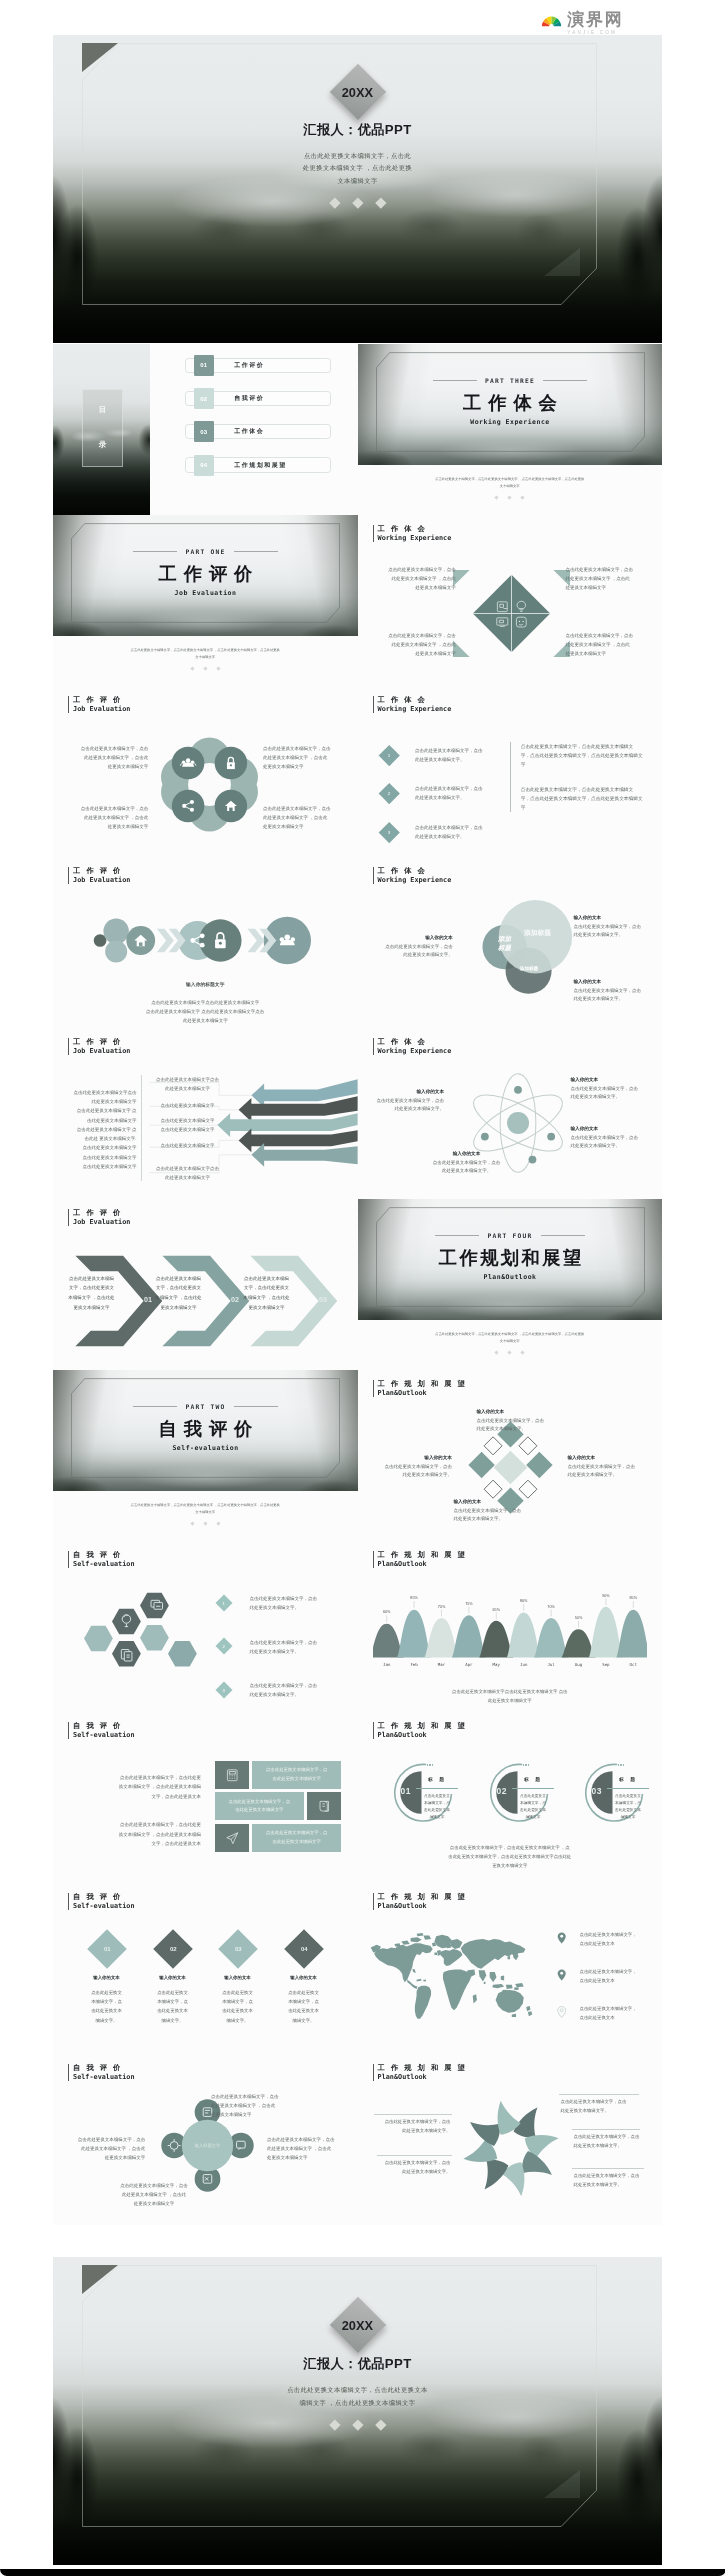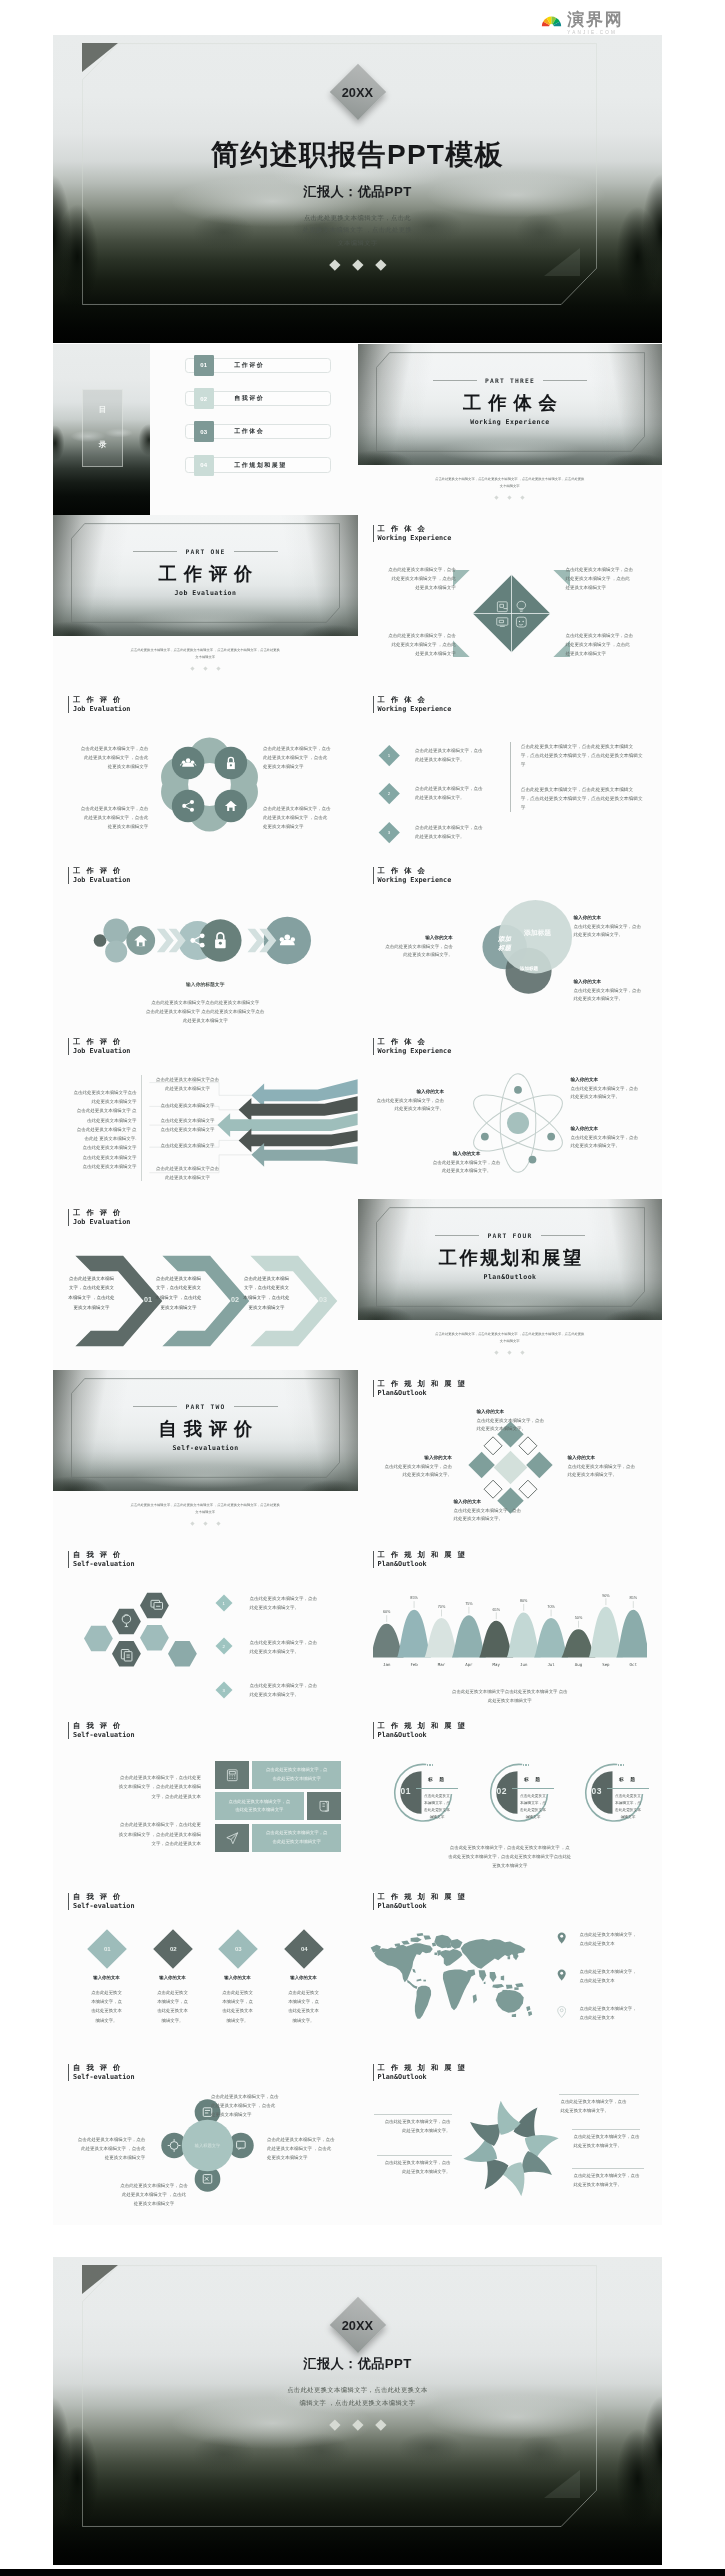--- a/index.html
+++ b/index.html
@@ -1,17 +1,17 @@
 <!DOCTYPE html>
 <html style="font-size:13.6px"><head>
 <meta charset="utf-8">
 <style>
   html,body{margin:0;padding:0;background:#fff;}
   body{width:726px;font-family:"Liberation Sans",sans-serif;}
-  .page{position:relative;width:726px;height:2576px;background:#fff;overflow:hidden;}
+  .page{position:relative;width:726px;height:2576px;background:#fff;overflow:hidden;border-radius:7px;}
 
   
   .brand{position:absolute;left:540px;top:11px;display:flex;align-items:center;gap:4.3px;z-index:40;}
   .brand .btxt{display:flex;flex-direction:column;line-height:1;}
   .brand .bcn{font-size:17px;color:#8d8d8d;letter-spacing:1.7px;font-weight:600;}
   .brand .ben{font-size:4.6px;color:#c6c6c6;letter-spacing:2.2px;margin-top:2.6px;}
 
   
   .photo{position:absolute;inset:0;}
   .photo-hero{
@@ -302,21 +302,20 @@
         <svg width="515" height="262" viewBox="0 0 604 307">
           <path d="M0.5 43 L42 0.5 L603.5 0.5 L603.5 264 L562 306.5 L0.5 306.5 Z" fill="none" stroke="rgba(212,218,212,.55)" stroke-width="1"></path>
         </svg>
       </div>
     <div class="ctri"></div>
     <div class="ctri2"></div>
     <div class="bigin" style="top:37px">
       <div class="dia">
           <span>20XX</span>
         </div>
-      <div class="bigtitle" style="margin-top:24px">简约述职报告PPT模板</div>
       <div class="bigsub" style="margin-top:8.5px">汇报人：优品PPT</div>
       <div class="bigdesc" style="margin-top:11px">
         <div>点击此处更换文本编辑文字，点击此</div>
         <div>处更换文本编辑文字 ，点击此处更换</div>
         <div>文本编辑文字</div>
       </div>
       <div class="bigdots" style="margin-top:11px">
           <i></i>
           <i></i>
           <i></i>

